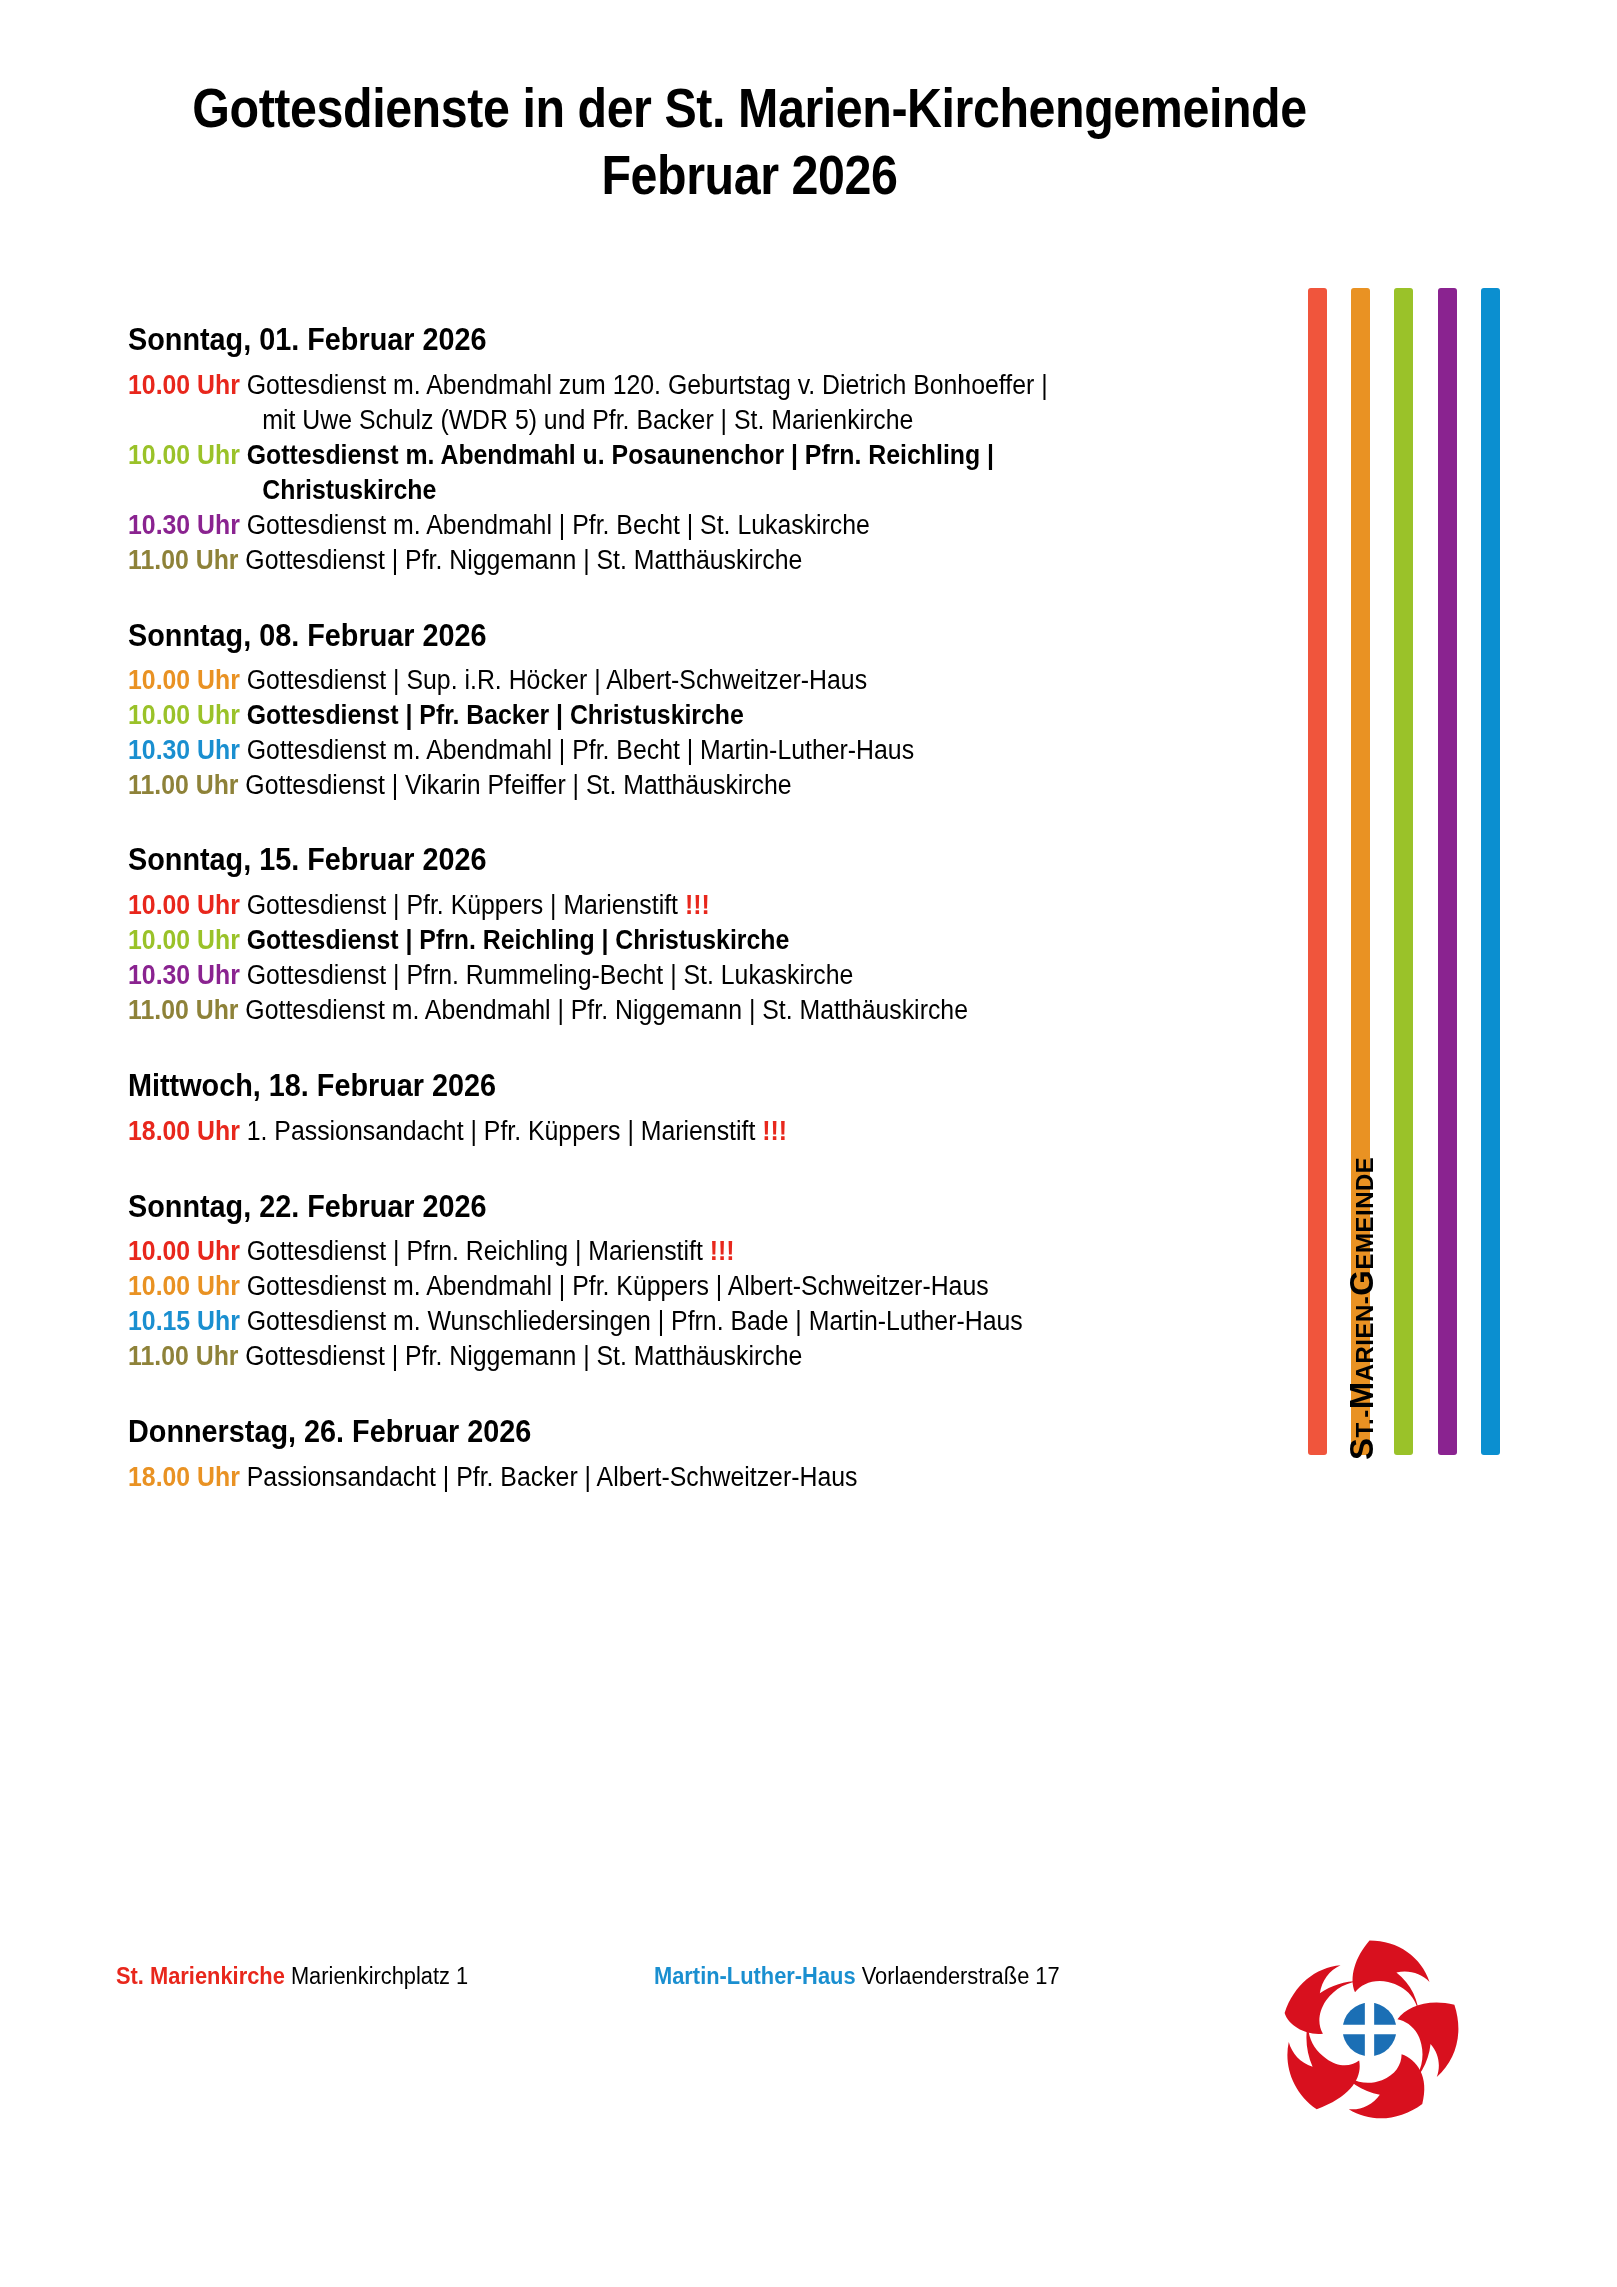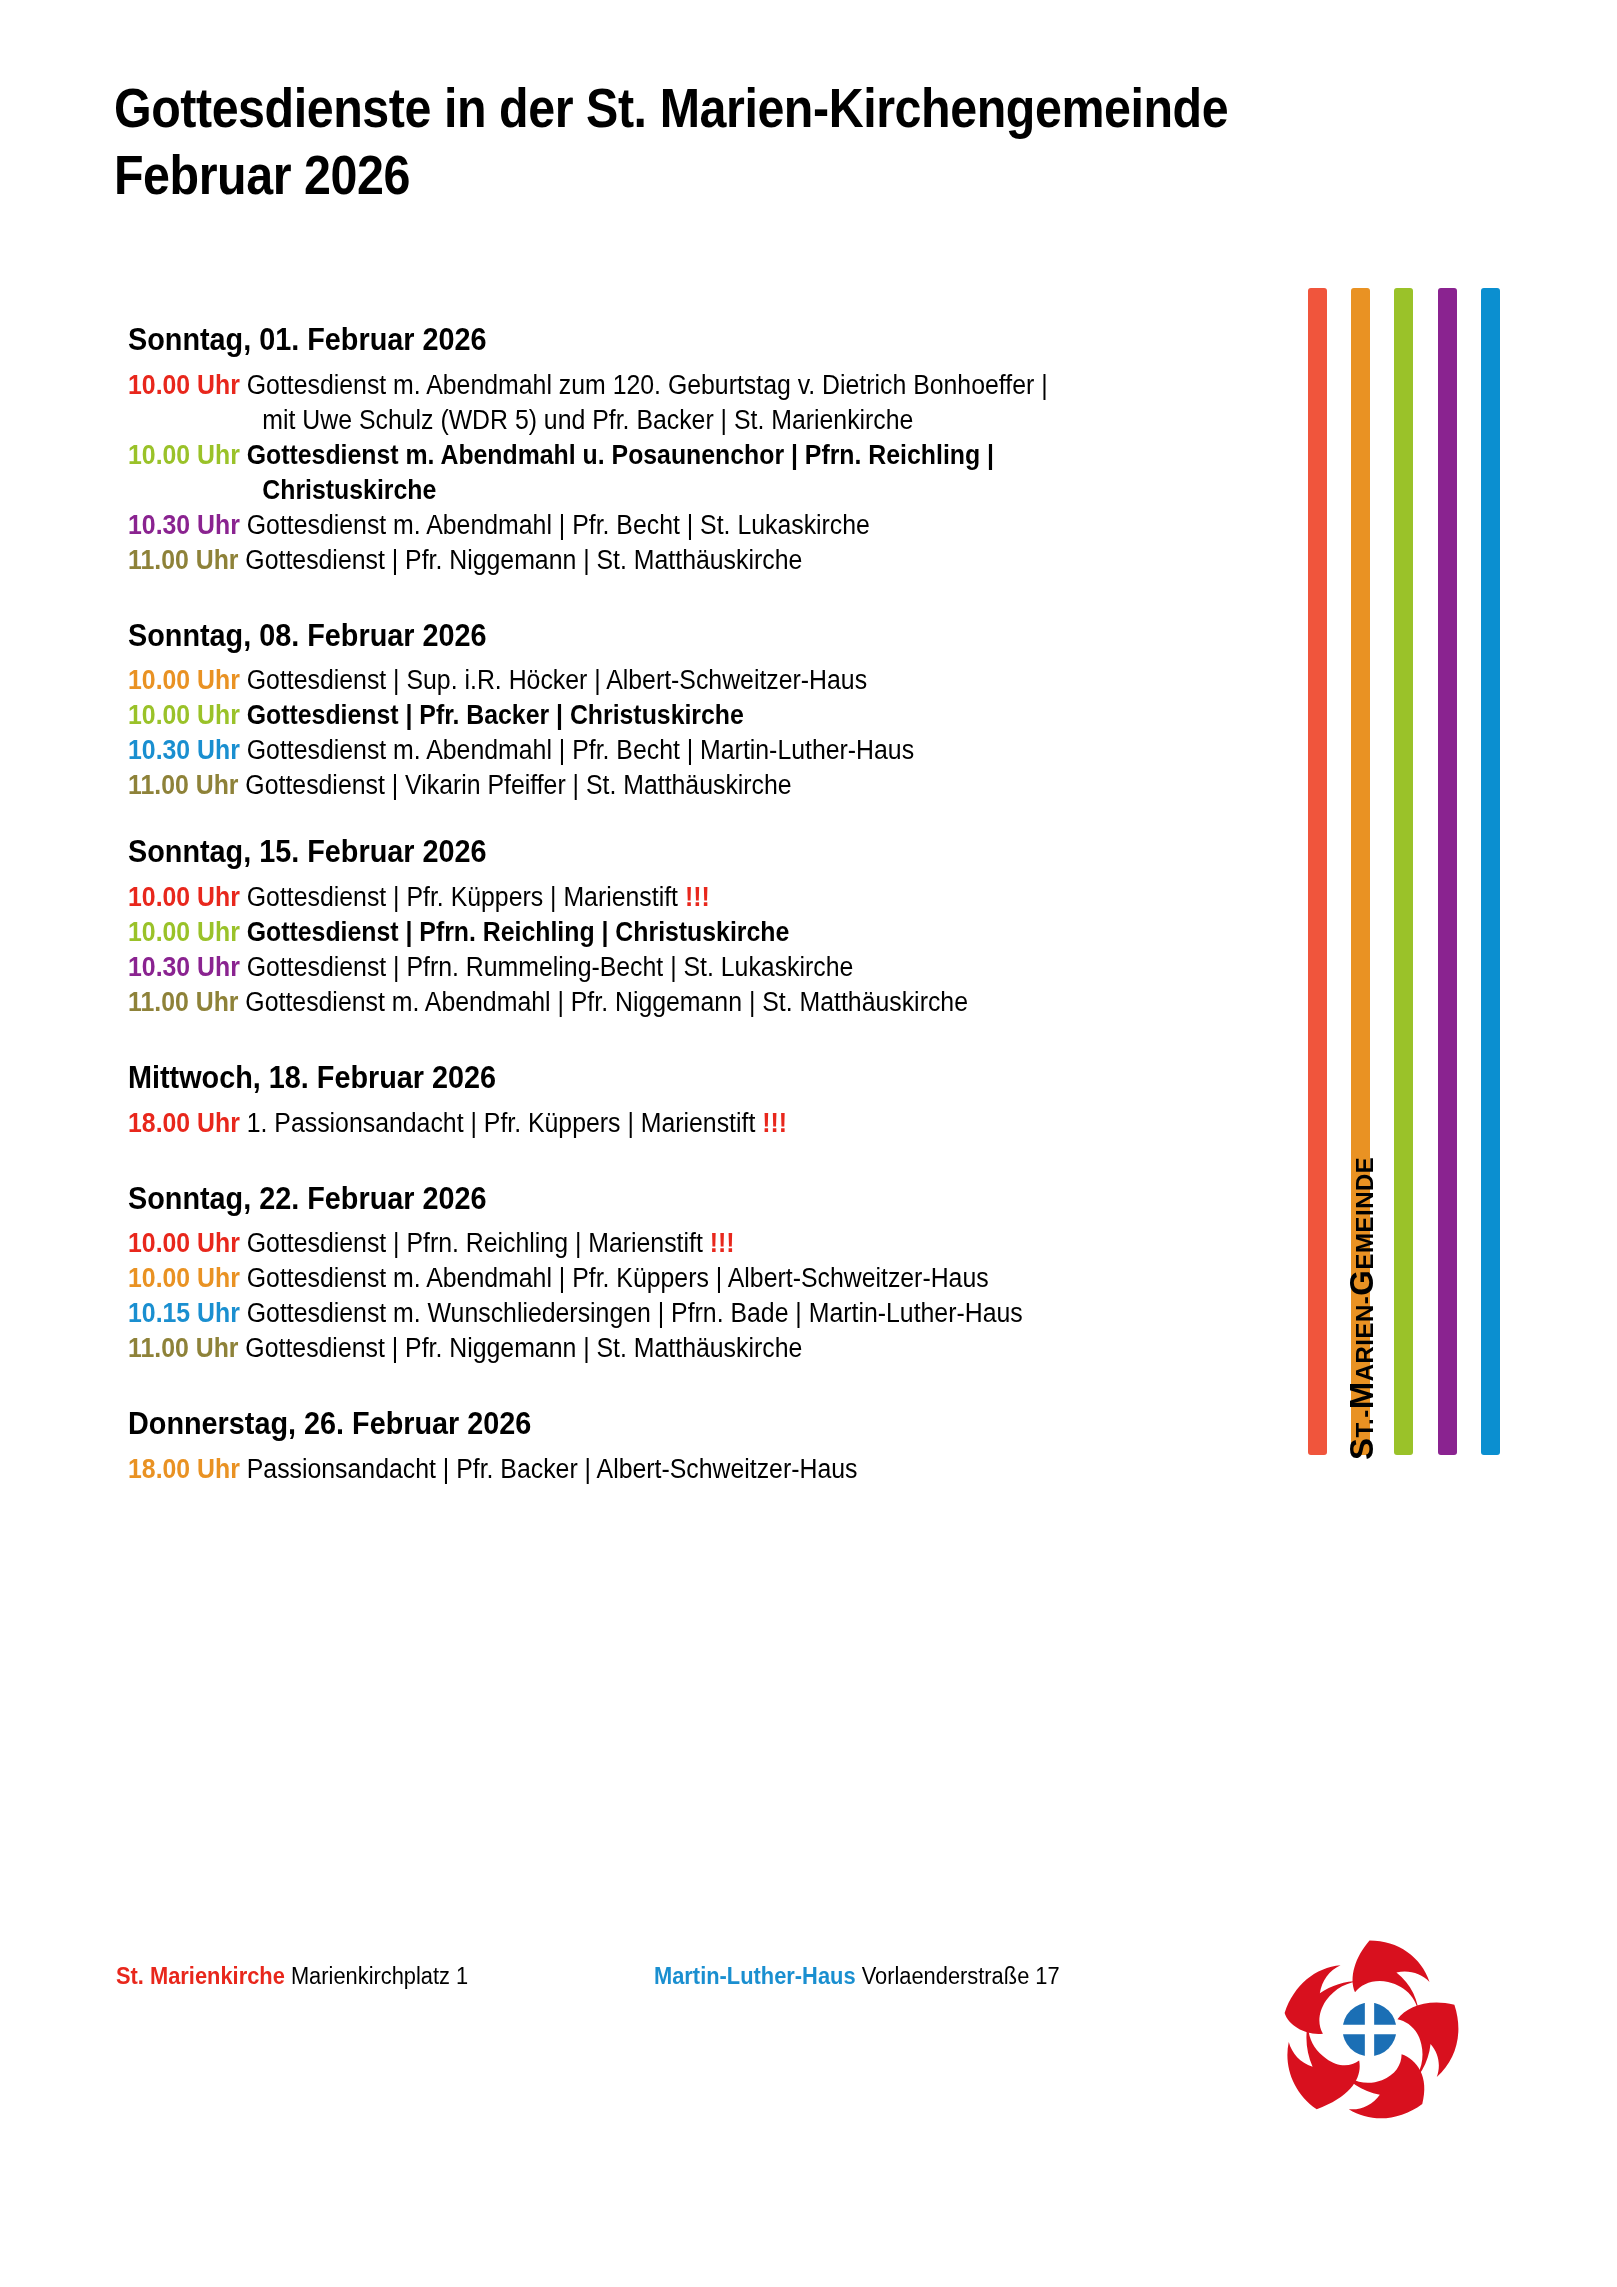--- a/index.html
+++ b/index.html
@@ -4,30 +4,30 @@
 <style>
   html,body{margin:0;padding:0;}
   body{
     width:1618px;height:2287px;background:#ffffff;
     font-family:"Liberation Sans", sans-serif;
     color:#000;overflow:hidden;position:relative;
   }
   .page{position:relative;width:1618px;height:2287px;}
 
   
-  .title-wrap{position:absolute;left:0;top:75px;width:1499px;text-align:left;padding-left:24px;}
+  .title-wrap{position:absolute;left:0;top:75px;width:1499px;text-align:center;}
   .title-line{
     font-weight:700;font-size:55px;line-height:67px;letter-spacing:-0.5px;
     transform:scaleX(0.88);transform-origin:center;white-space:nowrap;
   }
 
   
   .schedule{position:absolute;left:128px;top:317px;width:1182px;}
   .block{margin-bottom:35px;}
-  .block.b2{margin-bottom:26px;}
+  .block.b2{margin-bottom:34px;}
   .day-head{
     font-weight:700;font-size:32px;line-height:44px;margin-bottom:6.7px;
     transform:scaleX(0.9);transform-origin:left center;white-space:nowrap;
   }
   .entry{
     font-size:27px;line-height:35px;white-space:nowrap;
     transform:scaleX(0.92);transform-origin:left center;
   }
   .entry .time{font-weight:700;}
   .entry .txt{font-weight:400;}

